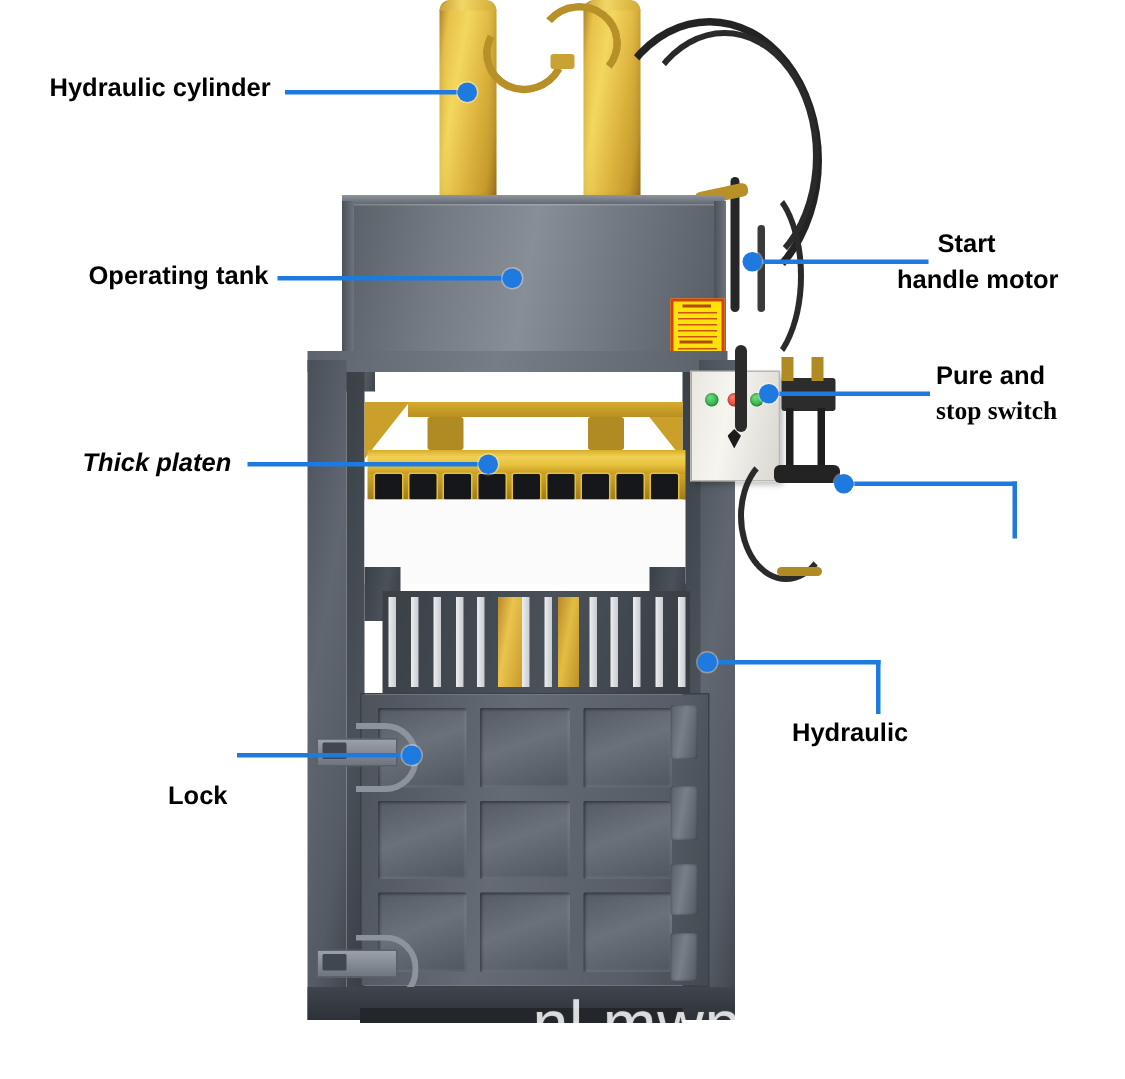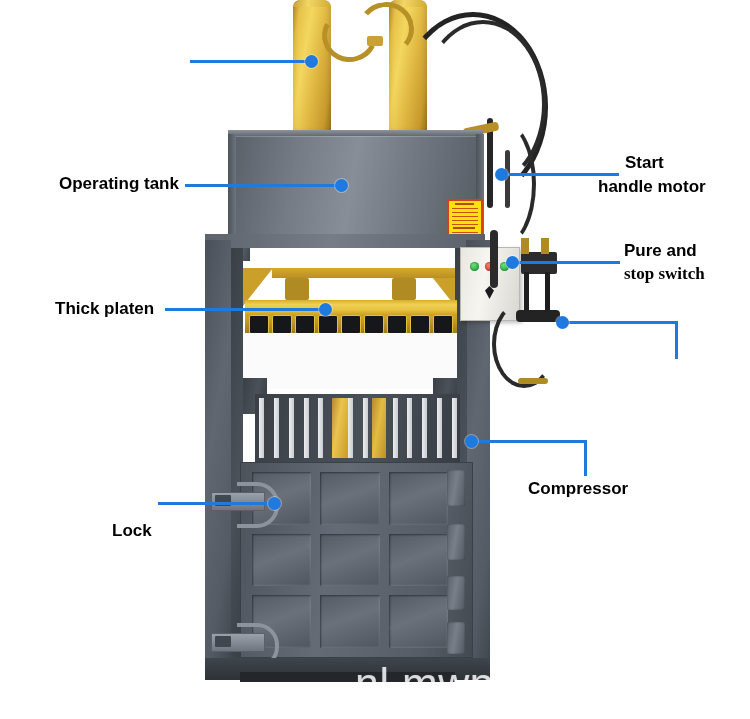--- a/index.html
+++ b/index.html
@@ -205,46 +205,47 @@
     <div style="position:absolute;left:521px;top:238px;width:8px;height:16px;background:#b08a22;"></div>
     <div style="position:absolute;left:541px;top:238px;width:8px;height:16px;background:#b08a22;"></div>
     <div style="position:absolute;left:524px;top:272px;width:5px;height:42px;background:#1e1e1e;"></div>
     <div style="position:absolute;left:545px;top:272px;width:5px;height:44px;background:#1e1e1e;"></div>
     <div style="position:absolute;left:516px;top:310px;width:44px;height:12px;background:#232323;border-radius:4px;"></div>
     <div class="hose-arc thin" style="left:492px;top:300px;width:56px;height:80px;border-color:transparent transparent #2a2a2a #2a2a2a;"></div>
     <div style="position:absolute;left:518px;top:378px;width:30px;height:6px;background:#b08a22;border-radius:3px;"></div>
     <div style="position:absolute;left:490px;top:230px;width:8px;height:58px;background:#2b2b2b;border-radius:4px;"></div>
   </div>
 
+  <div class="lbl" style="left:33px;top:48px;">Hydraulic cylinder</div>
   <div class="line" style="left:190px;top:60px;width:119px;"></div>
   <div class="dot" style="left:305px;top:55px;"></div>
 
   <div class="lbl" style="left:59px;top:173px;">Operating tank</div>
   <div class="line" style="left:185px;top:184px;width:155px;"></div>
   <div class="dot" style="left:335px;top:179px;"></div>
 
   <div class="lbl" style="left:625px;top:152px;">Start</div>
   <div class="lbl" style="left:598px;top:176px;">handle motor</div>
   <div class="line" style="left:505px;top:173px;width:114px;"></div>
   <div class="dot" style="left:495px;top:168px;"></div>
 
   <div class="lbl" style="left:624px;top:240px;">Pure and</div>
   <div class="lbl" style="left:624px;top:263px;font-family:Liberation Serif, serif;">stop switch</div>
   <div class="line" style="left:516px;top:261px;width:104px;"></div>
   <div class="dot" style="left:506px;top:256px;"></div>
 
-  <div class="lbl" style="left:55px;top:298px;">Thick platen</div>
+  <div class="lbl" style="left:55px;top:298px;font-style:italic;">Thick platen</div>
   <div class="line" style="left:165px;top:308px;width:160px;"></div>
   <div class="dot" style="left:319px;top:303px;"></div>
 
   <div class="line" style="left:566px;top:321px;width:112px;"></div>
   <div class="vline" style="left:675px;top:321px;height:38px;"></div>
   <div class="dot" style="left:556px;top:316px;"></div>
 
-  <div class="lbl" style="left:528px;top:478px;">Compressor</div>
+  <div class="lbl" style="left:528px;top:478px;">Hydraulic</div>
   <div class="line" style="left:475px;top:440px;width:112px;"></div>
   <div class="vline" style="left:584px;top:440px;height:36px;"></div>
   <div class="dot" style="left:465px;top:435px;"></div>
 
   <div class="lbl" style="left:112px;top:492px;margin-top:28px;">Lock</div>
   <div class="line" style="left:158px;top:502px;width:116px;"></div>
   <div class="dot" style="left:268px;top:497px;"></div>
 
   <div class="wm" style="left:355px;top:662px;text-align:right;">nl.mwpackall.com</div>
 

